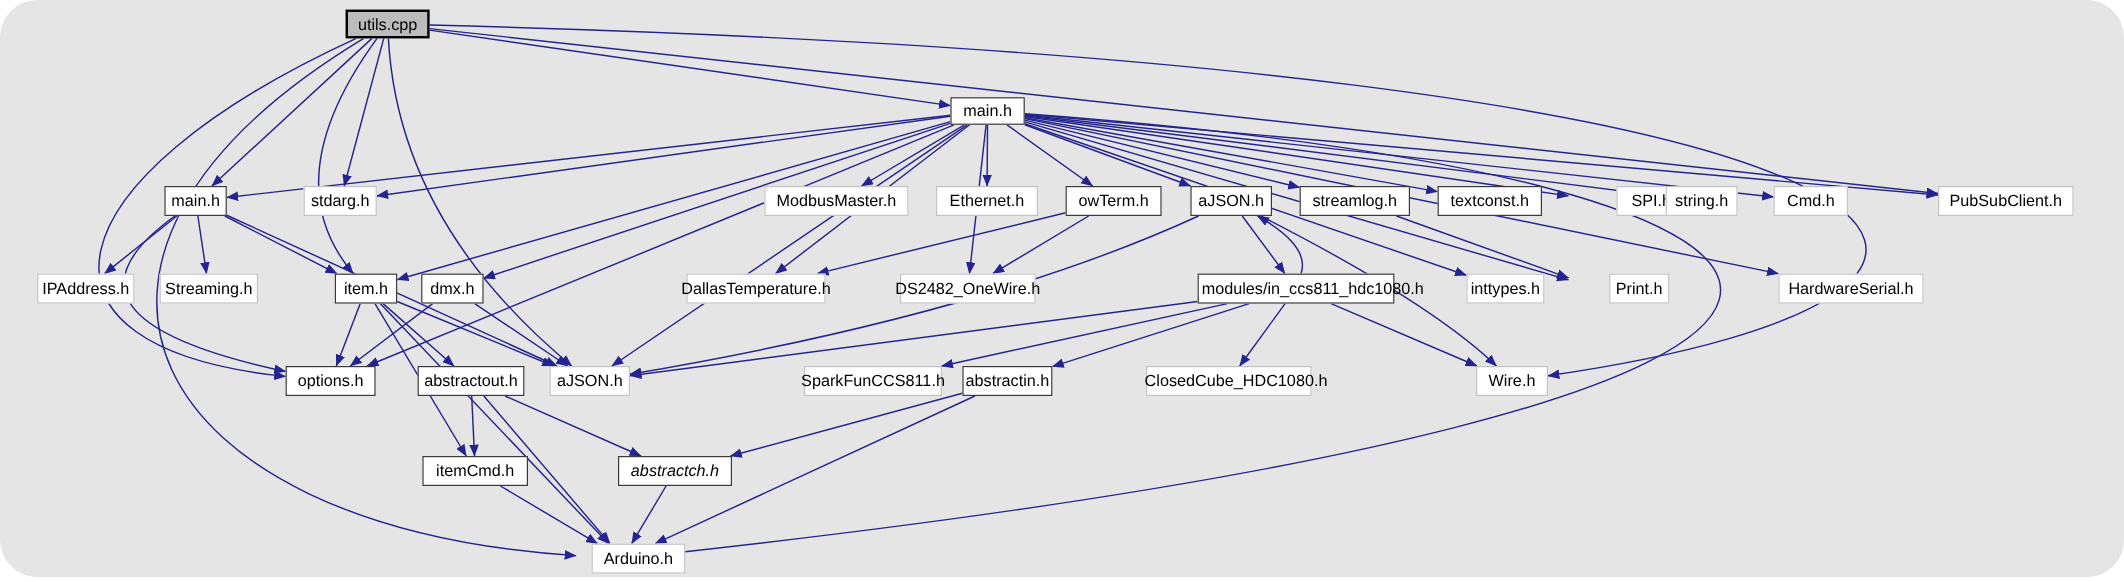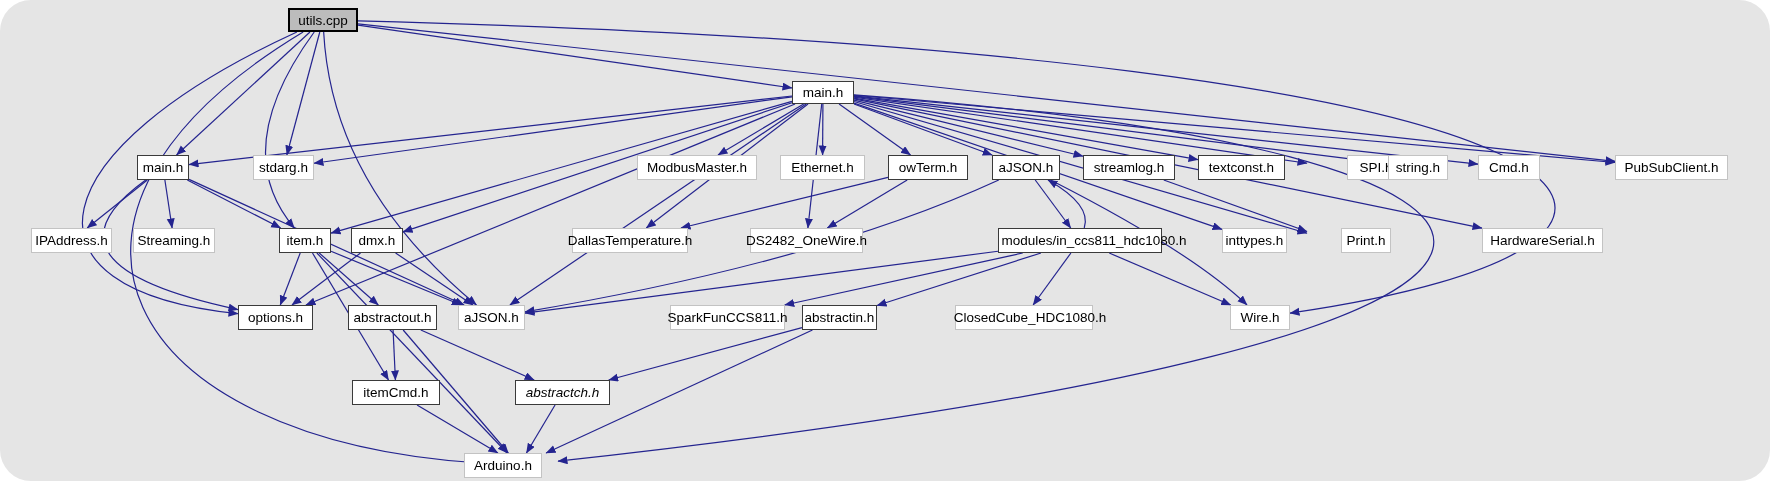--- a/index.html
+++ b/index.html
@@ -193,16 +193,16 @@
     </div>
     <div class="gnode external" style="left: 1230px; top: 305px; width: 60px; height: 25px;">
       <span>Wire.h</span>
     </div>
     <div class="gnode internal" style="left: 352px; top: 380px; width: 88px; height: 25px;">
       <span>itemCmd.h</span>
     </div>
     <div class="gnode internal" style="left: 515px; top: 380px; width: 95px; height: 25px; font-style: italic;">
       <span>abstractch.h</span>
     </div>
-    <div class="gnode external" style="left: 464px; top: 453px; width: 78px; height: 25px;">
+    <div class="gnode external" style="left: 493px; top: 453px; width: 78px; height: 25px;">
       <span>Arduino.h</span>
     </div>
   </div>
 
 </body></html>

